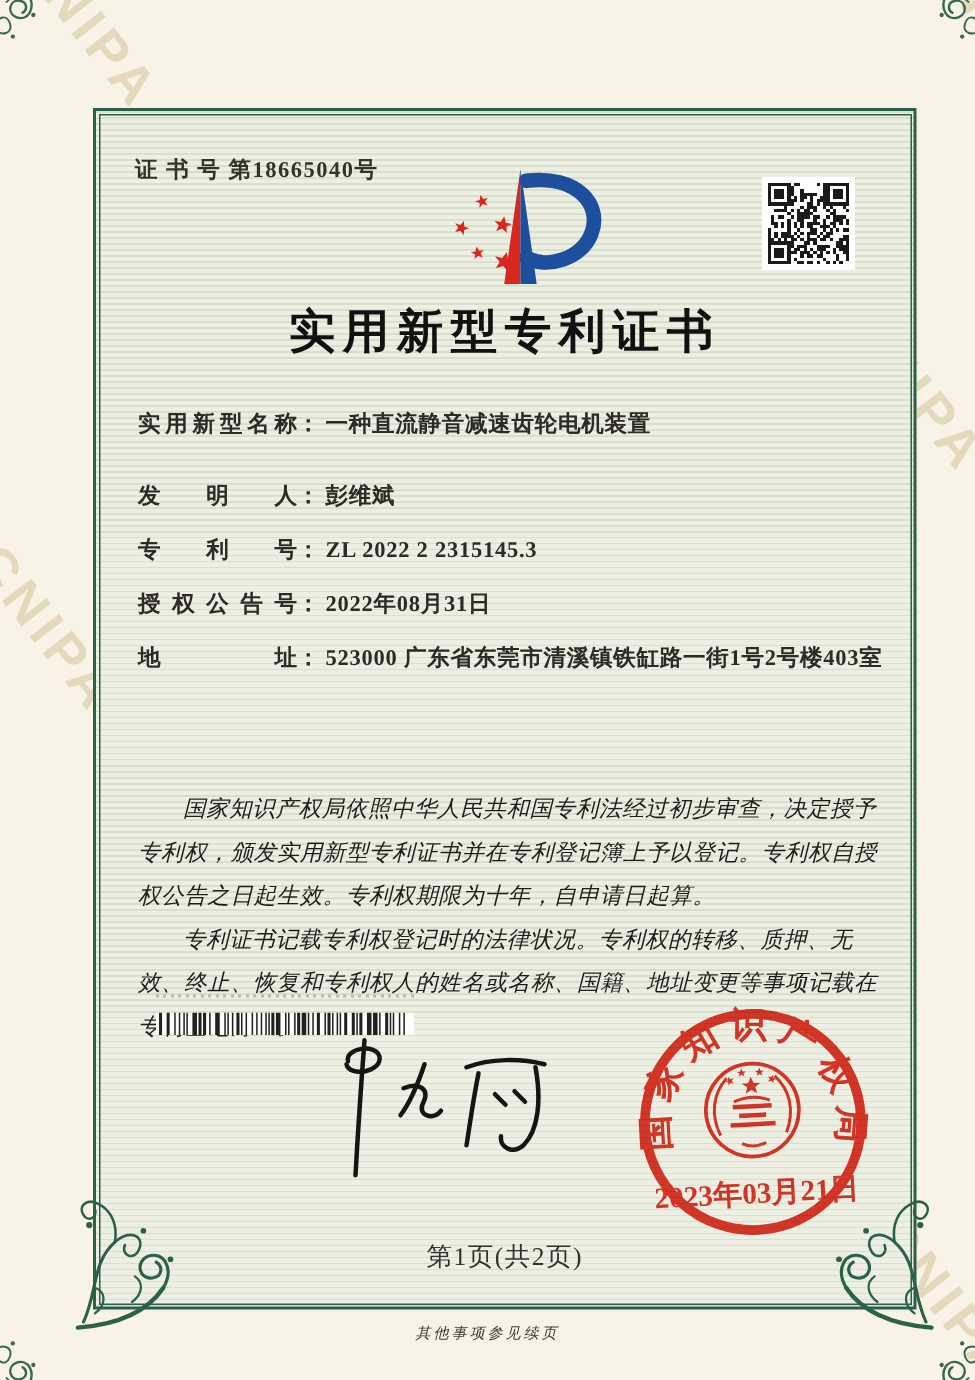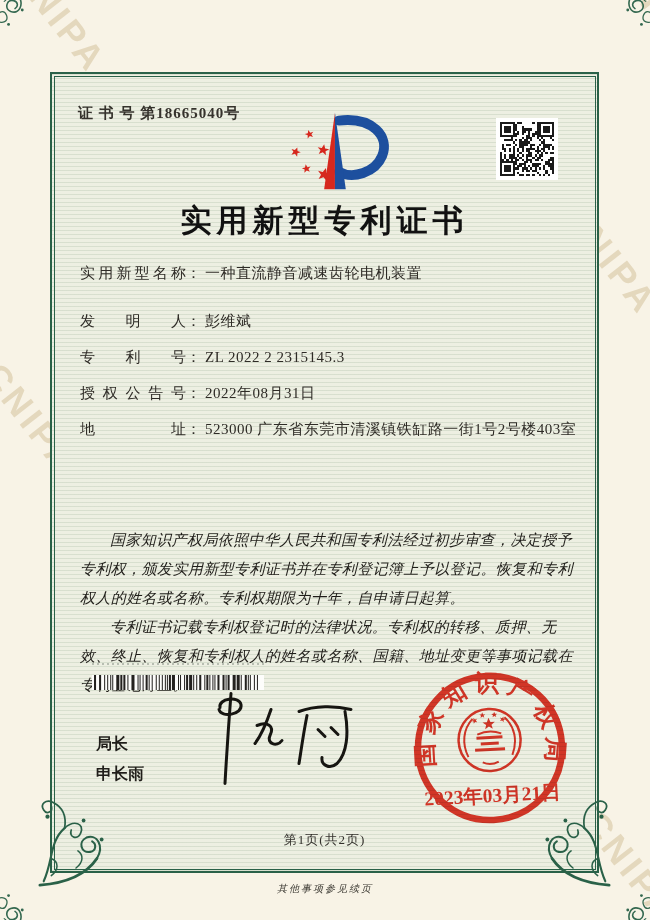--- a/index.html
+++ b/index.html
@@ -29,21 +29,21 @@
     font-size:36px;
     letter-spacing:4px;
     z-index:1;
     white-space:nowrap;
   }
   .wm-big{font-size:82px;opacity:.12;letter-spacing:10px;}
   
   .corner-orn{position:absolute;width:72px;height:72px;z-index:1;opacity:.95;}
   
   .cert-border{
-    position:absolute;left:50px;top:72px;width:549px;height:801px;
+    position:absolute;left:62px;top:72px;width:549px;height:801px;
     border:2.5px solid var(--green);
     background-color:#edefe2;
     background-image:repeating-linear-gradient(
       0deg,
       rgba(120,150,118,.18) 0px, rgba(120,150,118,.18) 1px,
       transparent 1px, transparent 4px);
     z-index:2;
   }
   .cert-border::before{
     content:"";position:absolute;inset:1.5px;
@@ -64,21 +64,21 @@
     background:#fff;padding:4px;
   }
   .qr svg{width:100%;height:100%;display:block;}
   .cert-title{
     position:absolute;left:0;top:126px;width:100%;
     text-align:center;font-size:31px;font-weight:bold;
     letter-spacing:5px;color:#111;
   }
   
   .fields{position:absolute;left:28px;top:189px;width:505px;font-size:15px;}
-  .f-row{height:20px;line-height:20px;margin-bottom:16px;font-weight:400;color:#2e2b26;white-space:nowrap;}
+  .f-row{height:20px;line-height:20px;margin-bottom:16px;font-weight:700;color:#2e2b26;white-space:nowrap;margin-top:10px;}
   .f-row:first-child{margin-bottom:28px;}
   .f-label{display:inline-block;width:106px;text-align:justify;text-align-last:justify;vertical-align:top;}
   .f-colon{display:inline-block;margin-right:4px;}
   .f-value{letter-spacing:.5px;}
   .grant-row{
     position:absolute;left:28px;top:420px;height:20px;line-height:20px;
     font-size:15px;font-weight:600;color:#2e2b26;white-space:nowrap;
   }
   .grant-row .second{margin-left:46px;}
   .grant-row .g-label2{display:inline-block;width:96px;text-align:justify;text-align-last:justify;vertical-align:top;}
@@ -101,21 +101,21 @@
   
   .seal{
     position:absolute;left:352px;top:588px;width:172px;height:172px;
     color:var(--seal-color);
     mix-blend-mode:multiply;opacity:.93;
     transform:rotate(-3deg);
   }
   
   .page-indicator{
     position:absolute;left:0;bottom:22px;width:100%;
-    text-align:center;font-size:13px;color:#33312c;letter-spacing:1px;
+    text-align:center;font-size:17px;color:#33312c;letter-spacing:1px;
   }
   .outside-footer{
     position:absolute;left:0;top:882px;width:650px;
     text-align:center;font-size:10px;font-style:italic;
     letter-spacing:2px;color:#3c3a33;z-index:2;
   }
 </style>
 </head>
 <body>
 
@@ -526,21 +526,21 @@
       <div class="f-row">
       <span class="f-label">授权公告号</span><span class="f-colon">：</span><span class="f-value">2022年08月31日</span>
     </div>
       <div class="f-row">
       <span class="f-label">地址</span><span class="f-colon">：</span><span class="f-value">523000 广东省东莞市清溪镇铁缸路一街1号2号楼403室</span>
     </div>
     </div>
 
 
   <div class="paras">
-      <p>国家知识产权局依照中华人民共和国专利法经过初步审查，决定授予专利权，颁发实用新型专利证书并在专利登记簿上予以登记。恢复和专利权人的姓名或名称。专利权期限为十年，自申请日起算。</p>
+      <p>国家知识产权局依照中华人民共和国专利法经过初步审查，决定授予专利权，颁发实用新型专利证书并在专利登记簿上予以登记。专利权自授权公告之日起生效。专利权期限为十年，自申请日起算。</p>
       <p>专利证书记载专利权登记时的法律状况。专利权的转移、质押、无效、终止、恢复和专利权人的姓名或名称、国籍、地址变更等事项记载在专利登记簿上。</p>
     </div>
 
   <div class="microline"></div>
 
   <div class="barcode">
     <svg id="barcode-svg" viewBox="0 0 170 14" preserveAspectRatio="none">
         <rect x="0" y="0" width="170" height="14" fill="#fdfdfb"></rect>
         <rect x="2" y="0" width="2" height="14" fill="#23211e"></rect>
         <rect x="7" y="0" width="2" height="14" fill="#23211e"></rect>
@@ -587,24 +587,20 @@
         <rect x="143" y="0" width="3" height="14" fill="#23211e"></rect>
         <rect x="147" y="0" width="1" height="14" fill="#23211e"></rect>
         <rect x="151" y="0" width="2" height="14" fill="#23211e"></rect>
         <rect x="154" y="0" width="1" height="14" fill="#23211e"></rect>
         <rect x="156" y="0" width="1" height="14" fill="#23211e"></rect>
         <rect x="160" y="0" width="1" height="14" fill="#23211e"></rect>
         <rect x="163" y="0" width="1" height="14" fill="#23211e"></rect>
       </svg>
   </div>
 
-  <div class="signer">
-    <div>局长</div>
-    <div>申长雨</div>
-  </div>
 
   <svg class="signature" viewBox="0 0 190 105">
     <g fill="none" stroke="#161511" stroke-width="3" stroke-linecap="round">
       <path d="M44,8 C42,34 40,62 38,98"></path>
       <path d="M33,22 C31,13 52,10 54,19 C56,29 34,33 32,24"></path>
       <path d="M84,24 C80,36 74,50 68,58"></path>
       <path d="M70,40 C80,36 88,40 83,50 C79,58 90,62 95,55"></path>
       <path d="M112,26 C128,20 148,20 164,24"></path>
       <path d="M120,30 C116,50 114,66 112,78"></path>
       <path d="M158,26 C162,48 160,68 150,78 C143,84 134,80 135,72"></path>

